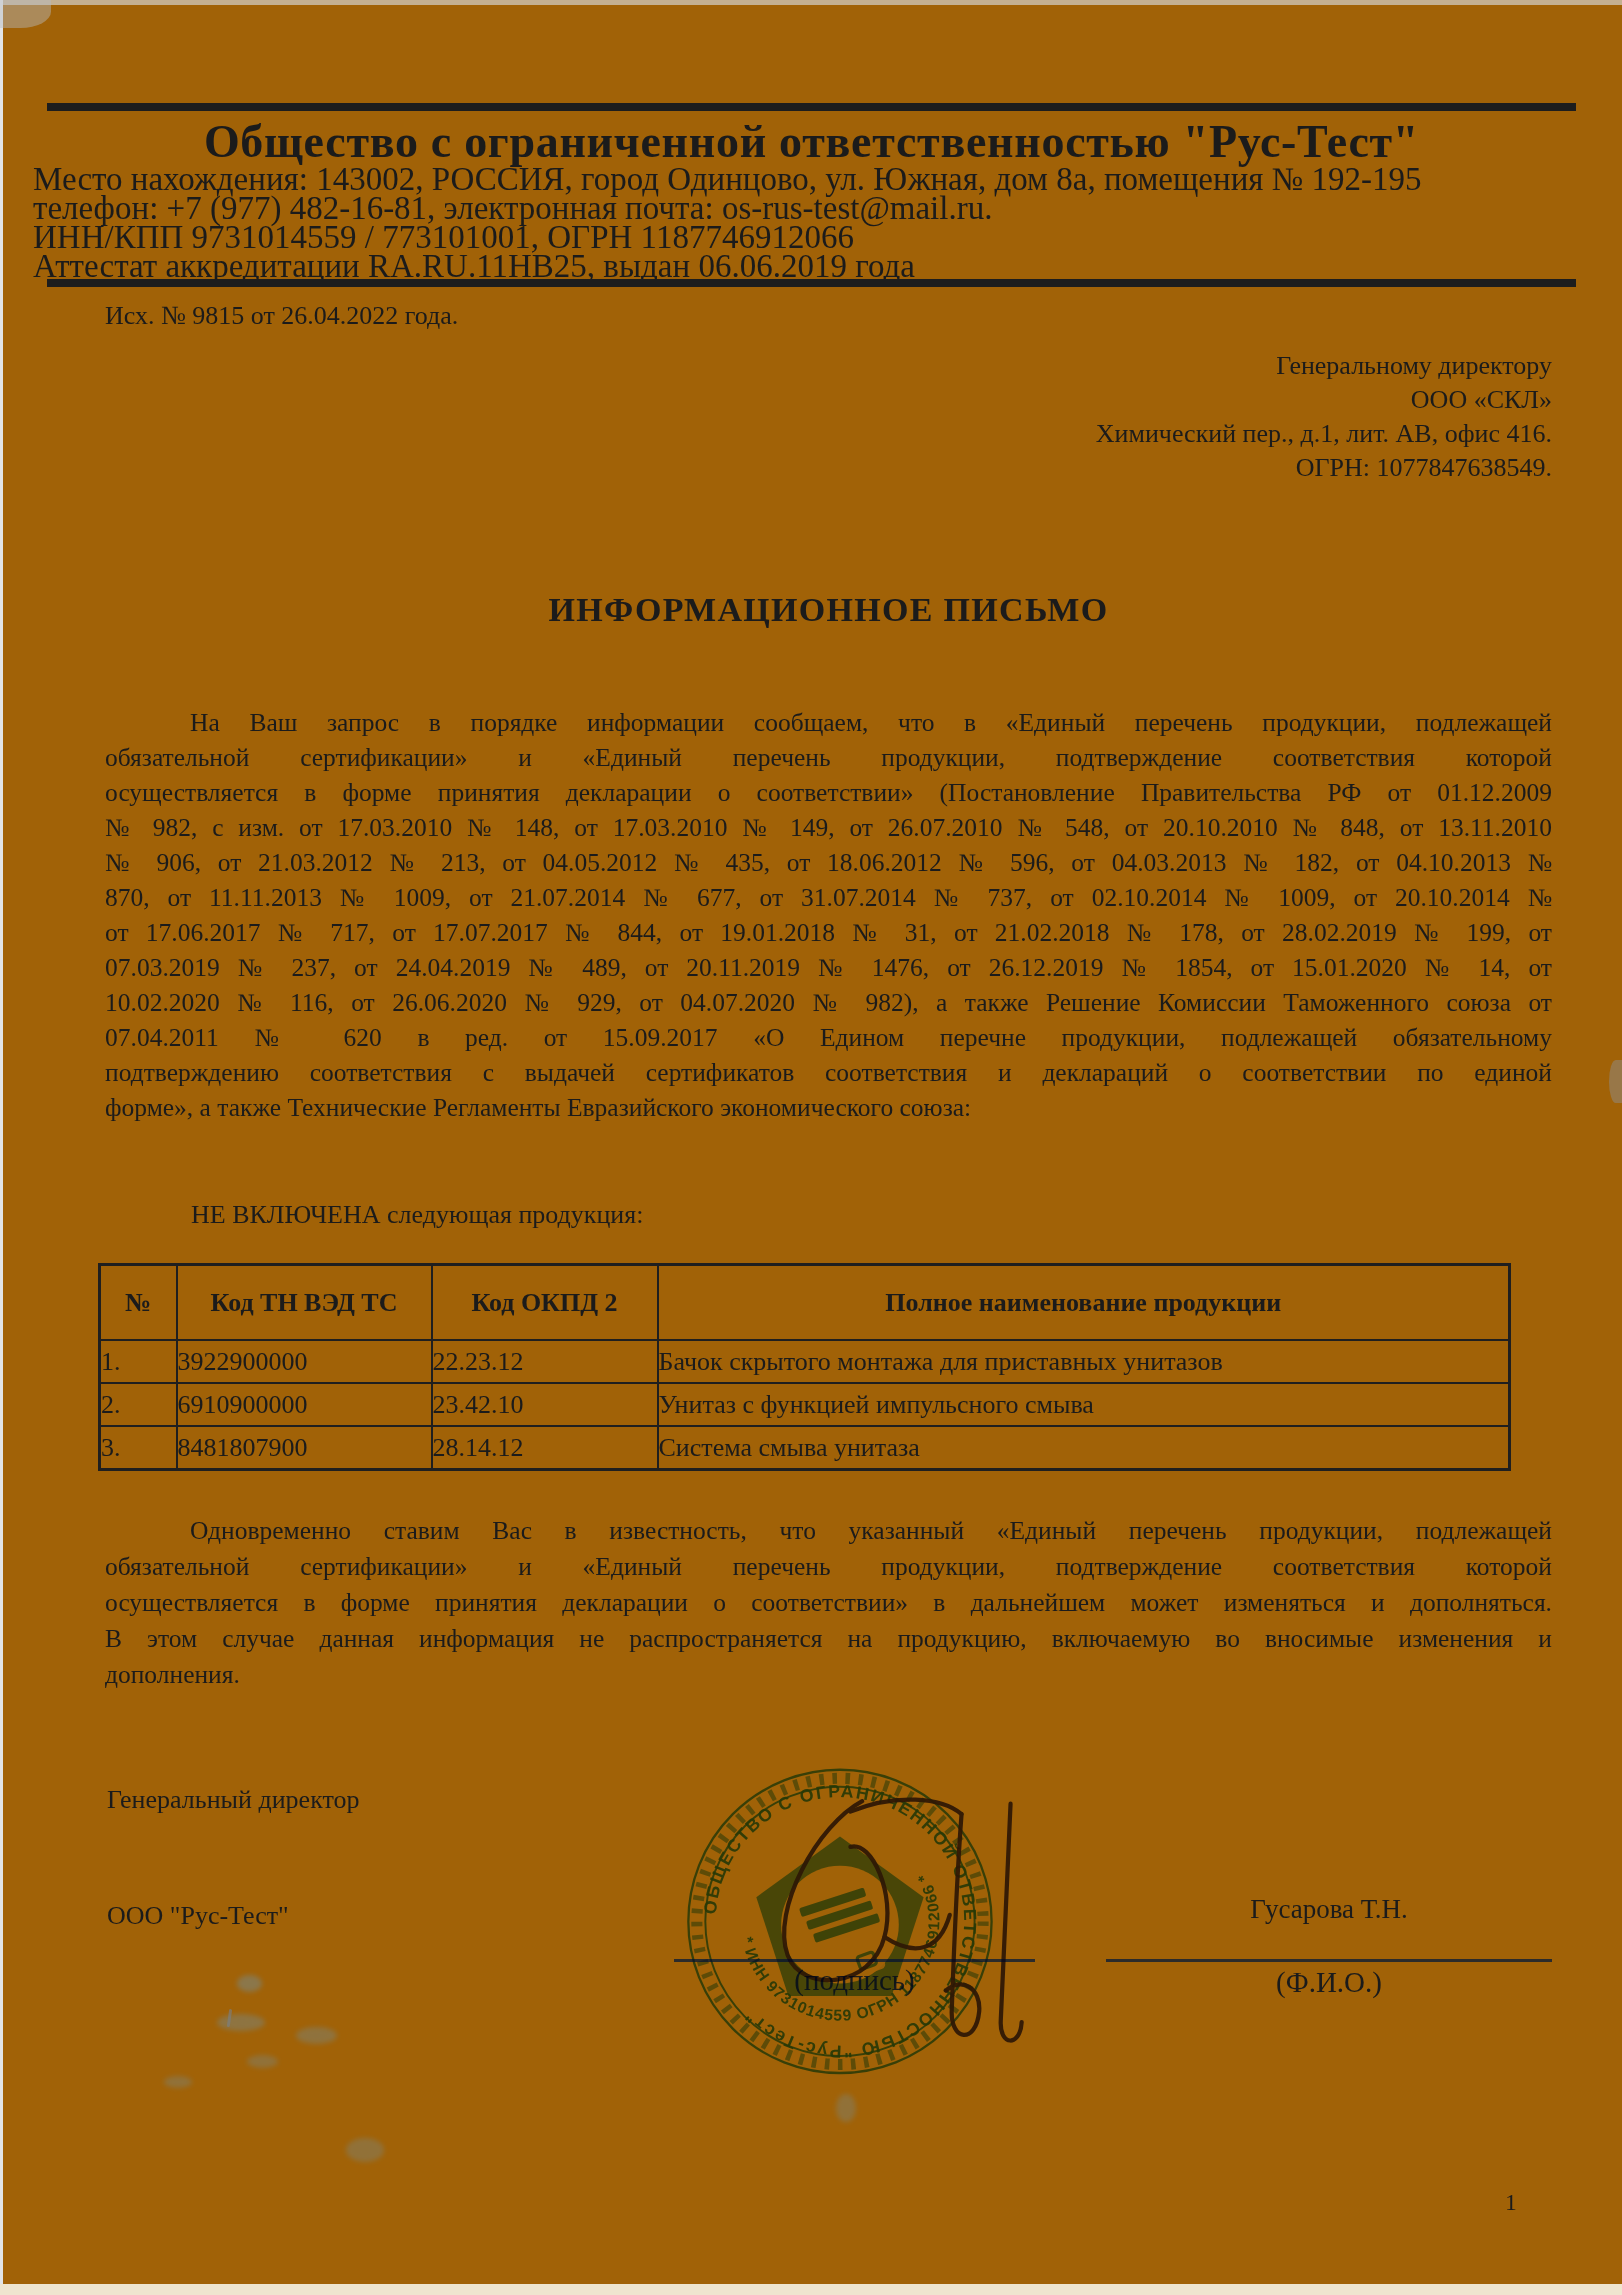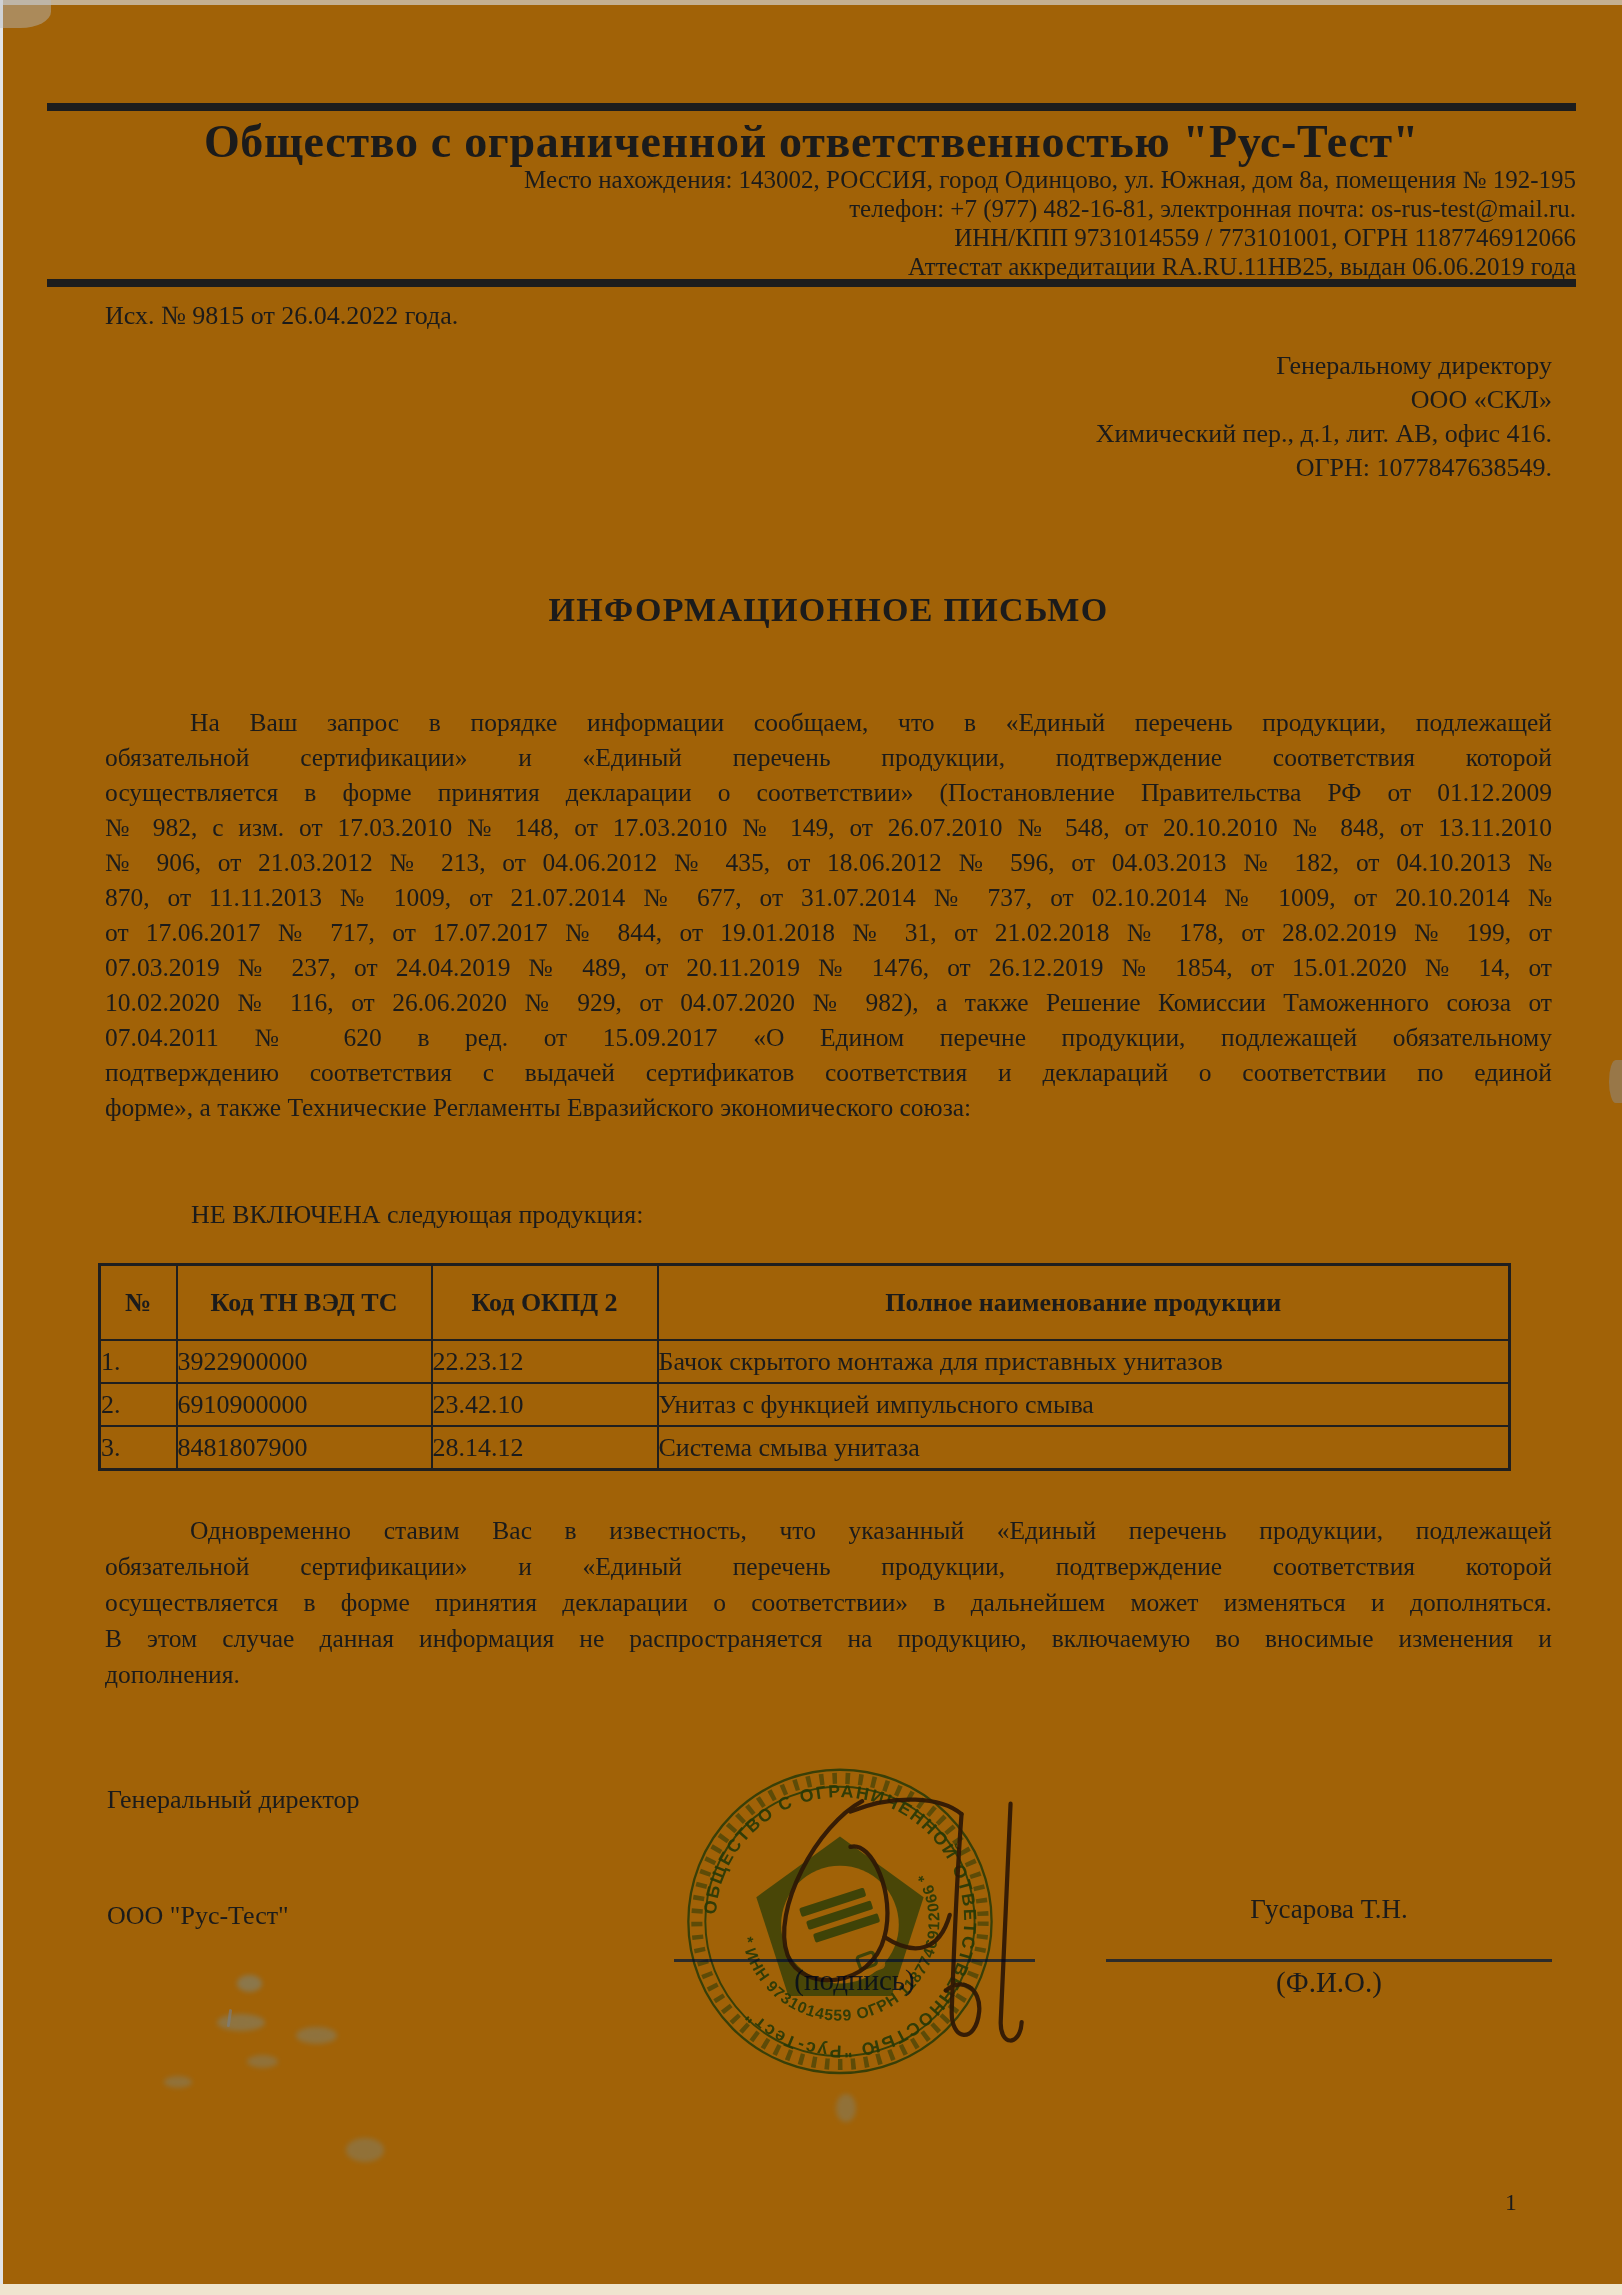--- a/index.html
+++ b/index.html
@@ -16,22 +16,22 @@
   .scan-bottom{position:absolute;left:0;top:2284px;width:1623px;height:11px;background:#efe5cf;}
   .smudge{position:absolute;background:#5aa7e6;border-radius:50%;filter:blur(2.6px);}
   .pen-nick{position:absolute;left:228px;top:2009px;width:2.6px;height:17.7px;background:#788089;opacity:.6;border-radius:1.3px;transform:rotate(8deg);}
 
   
   .rule{position:absolute;left:47px;width:1529px;height:7.9px;background:#1d1d1d;}
   .rule-top{top:103px;}
   .rule-bottom{top:279px;}
   .company-title{position:absolute;left:47px;top:115px;width:1529px;text-align:center;
     font-size:46px;font-weight:700;letter-spacing:0.7px;white-space:nowrap;}
-  .addr{position:absolute;left:47px;top:165px;width:1529px;text-align:right;
-    font-size:25px;line-height:29px;}
+  .addr{position:absolute;left:33px;top:165px;width:1529px;text-align:left;
+    font-size:33px;line-height:29px;}
   .outgoing{position:absolute;left:105px;top:301px;font-size:26px;}
   .recipient{position:absolute;right:71px;top:349px;text-align:right;font-size:26px;line-height:34px;}
 
   .doc-title{position:absolute;left:105px;top:591px;width:1447px;text-align:center;
     font-size:34px;font-weight:700;letter-spacing:1.3px;}
 
   .para{position:absolute;left:105px;width:1447px;font-size:25.5px;line-height:35px;}
   .p1{top:705px;}
   .p2{top:1513px;line-height:36px;font-family:Liberation Serif, serif;}
   .line{text-align:justify;text-align-last:justify;white-space:normal;}
@@ -106,21 +106,21 @@
     <div>ОГРН: 1077847638549.</div>
   </div>
 
   <div class="doc-title">ИНФОРМАЦИОННОЕ ПИСЬМО</div>
 
   <div class="para p1">
     <div class="line first">На Ваш запрос в порядке информации сообщаем, что в «Единый перечень продукции, подлежащей</div>
     <div class="line">обязательной сертификации» и «Единый перечень продукции, подтверждение соответствия которой</div>
     <div class="line">осуществляется в форме принятия декларации о соответствии» (Постановление Правительства РФ от 01.12.2009</div>
     <div class="line">№ 982, с изм. от 17.03.2010 № 148, от 17.03.2010 № 149, от 26.07.2010 № 548, от 20.10.2010 № 848, от 13.11.2010</div>
-    <div class="line">№ 906, от 21.03.2012 № 213, от 04.06.2012 № 435, от 18.06.2012 № 596, от 04.03.2013 № 182, от 04.10.2013 №</div>
+    <div class="line">№ 906, от 21.03.2012 № 213, от 04.05.2012 № 435, от 18.06.2012 № 596, от 04.03.2013 № 182, от 04.10.2013 №</div>
     <div class="line">870, от 11.11.2013 № 1009, от 21.07.2014 № 677, от 31.07.2014 № 737, от 02.10.2014 № 1009, от 20.10.2014 №</div>
     <div class="line">от 17.06.2017 № 717, от 17.07.2017 № 844, от 19.01.2018 № 31, от 21.02.2018 № 178, от 28.02.2019 № 199, от</div>
     <div class="line">07.03.2019 № 237, от 24.04.2019 № 489, от 20.11.2019 № 1476, от 26.12.2019 № 1854, от 15.01.2020 № 14, от</div>
     <div class="line">10.02.2020 № 116, от 26.06.2020 № 929, от 04.07.2020 № 982), а также Решение Комиссии Таможенного союза от</div>
     <div class="line">07.04.2011 № 620 в ред. от 15.09.2017 «О Едином перечне продукции, подлежащей обязательному</div>
     <div class="line">подтверждению соответствия с выдачей сертификатов соответствия и деклараций о соответствии по единой</div>
     <div class="line last">форме», а также Технические Регламенты Евразийского экономического союза:</div>
   </div>
 
   <div class="not-included">НЕ ВКЛЮЧЕНА следующая продукция:</div>

